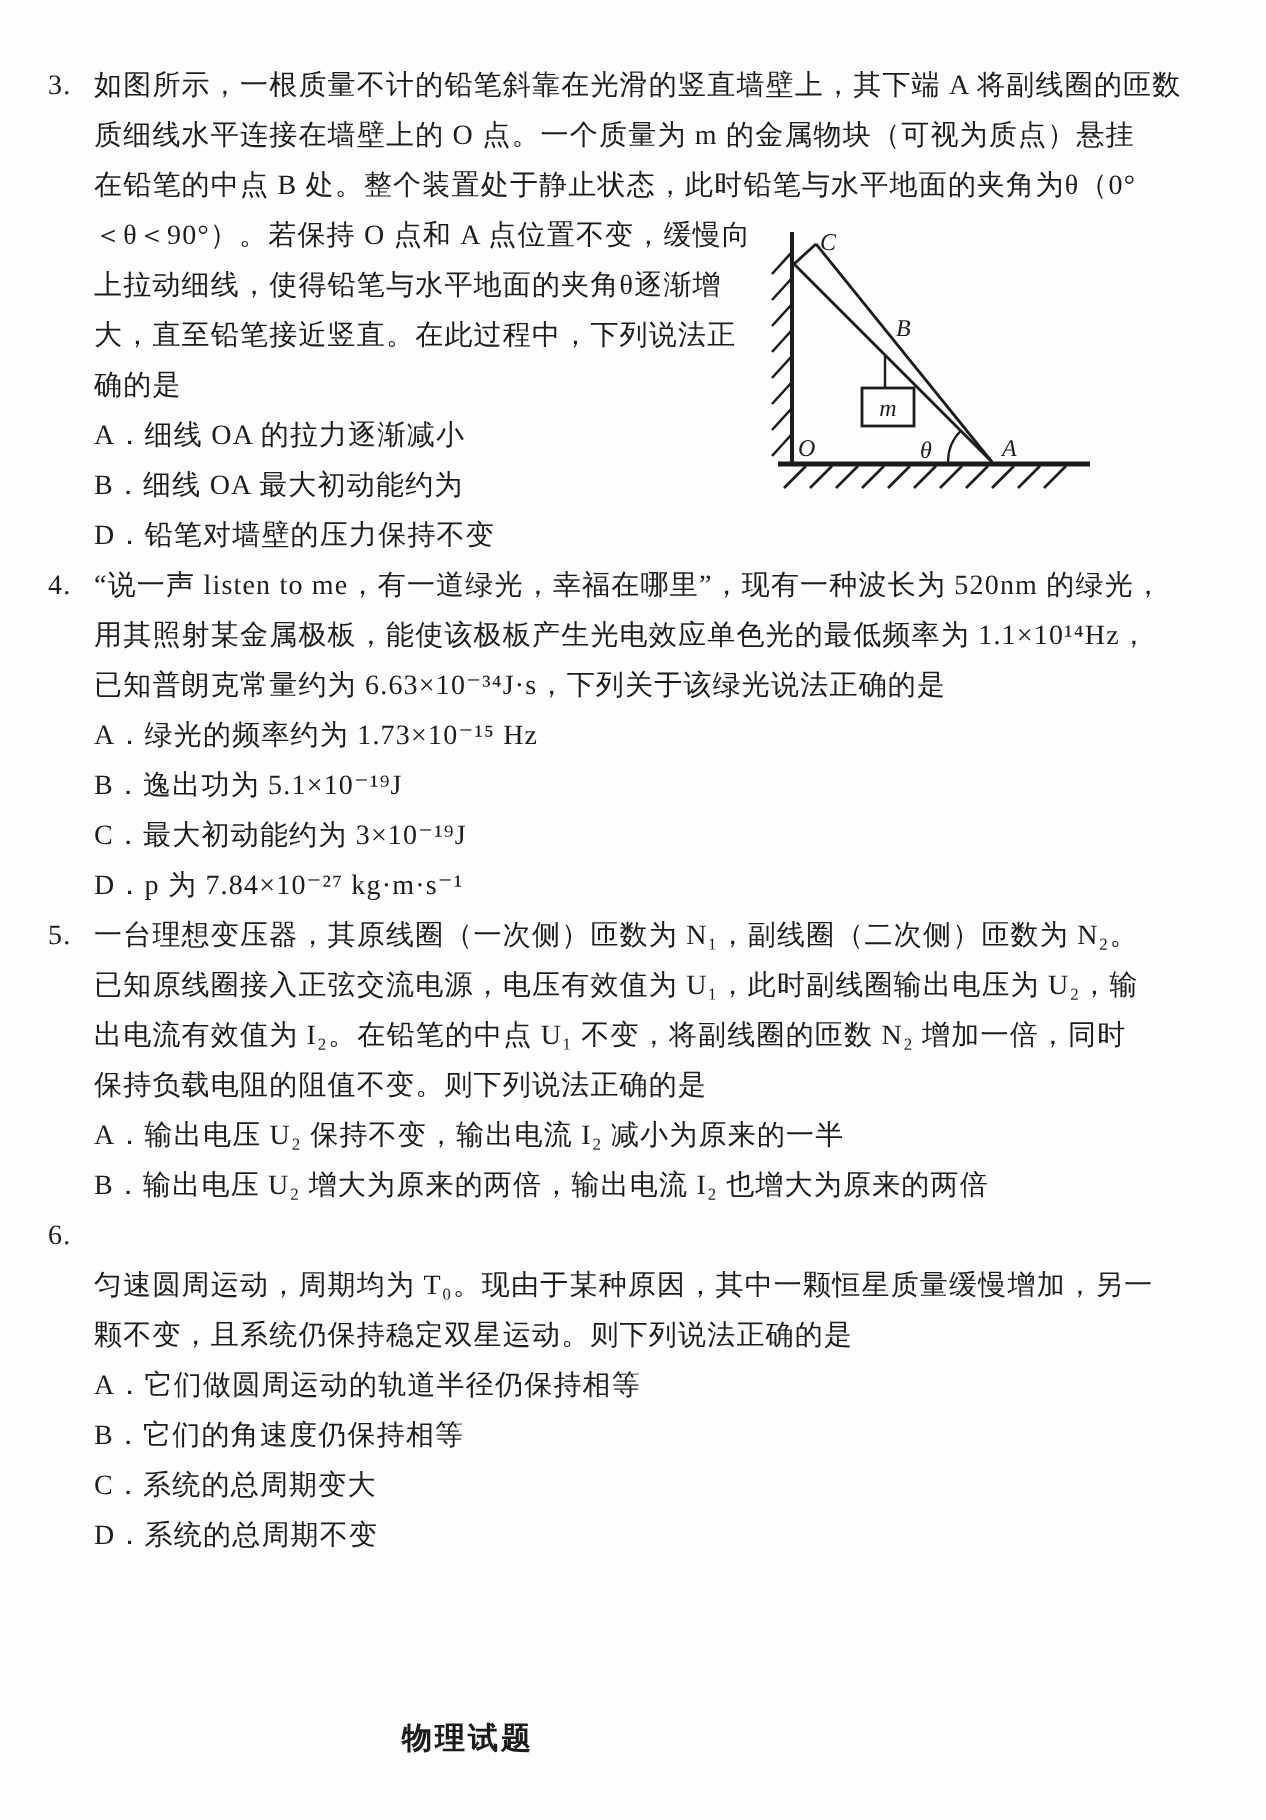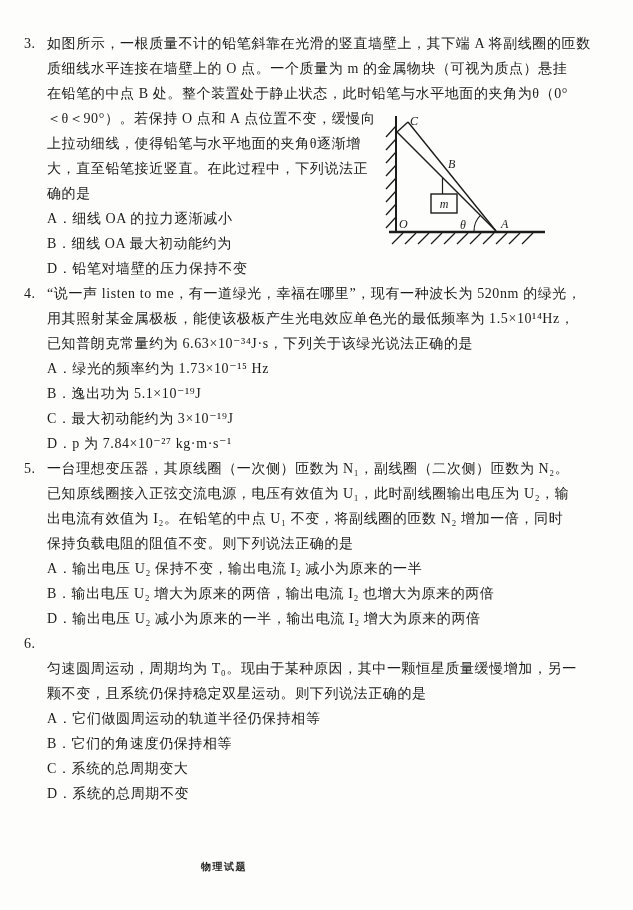--- a/index.html
+++ b/index.html
@@ -13,54 +13,53 @@
     position:relative;height:25px;line-height:25px;
     font-size:14px;letter-spacing:0.6px;white-space:nowrap;
   }
   .qn{position:absolute;left:-23px;top:0;}
   .figure-wrap{position:absolute;left:383px;top:110px;width:228px;height:152px;}
   .figure-wrap svg{display:block;}
   .fig-label{font-family:"Liberation Serif","DejaVu Serif",serif;font-style:italic;font-size:12px;fill:#1c1c1c;}
   .fig-line{stroke:#1c1c1c;fill:none;}
   .footer{
     position:absolute;left:201px;top:860px;
-    font-size:10px;font-weight:bold;letter-spacing:1.5px;
+    font-size:15px;font-weight:bold;letter-spacing:1.5px;
   }
 </style>
 </head>
 <body>
 
 <div class="content">
 
   <div class="ln"><span class="qn">3.</span><span>如图所示，一根质量不计的铅笔斜靠在光滑的竖直墙壁上，其下端 A 将副线圈的匝数</span></div>
   <div class="ln">质细线水平连接在墙壁上的 O 点。一个质量为 m 的金属物块（可视为质点）悬挂</div>
   <div class="ln">在铅笔的中点 B 处。整个装置处于静止状态，此时铅笔与水平地面的夹角为θ（0°</div>
   <div class="ln">＜θ＜90°）。若保持 O 点和 A 点位置不变，缓慢向</div>
   <div class="ln">上拉动细线，使得铅笔与水平地面的夹角θ逐渐增</div>
   <div class="ln">大，直至铅笔接近竖直。在此过程中，下列说法正</div>
   <div class="ln">确的是</div>
   <div class="ln">A．细线 OA 的拉力逐渐减小</div>
   <div class="ln">B．细线 OA 最大初动能约为</div>
   <div class="ln">D．铅笔对墙壁的压力保持不变</div>
 
   <div class="ln"><span class="qn">4.</span><span>“说一声 listen to me，有一道绿光，幸福在哪里”，现有一种波长为 520nm 的绿光，</span></div>
-  <div class="ln">用其照射某金属极板，能使该极板产生光电效应单色光的最低频率为 1.5×10¹⁴Hz，</div>
+  <div class="ln">用其照射某金属极板，能使该极板产生光电效应单色光的最低频率为 1.1×10¹⁴Hz，</div>
   <div class="ln">已知普朗克常量约为 6.63×10⁻³⁴J·s，下列关于该绿光说法正确的是</div>
   <div class="ln">A．绿光的频率约为 1.73×10⁻¹⁵ Hz</div>
   <div class="ln">B．逸出功为 5.1×10⁻¹⁹J</div>
   <div class="ln">C．最大初动能约为 3×10⁻¹⁹J</div>
   <div class="ln">D．p 为 7.84×10⁻²⁷ kg·m·s⁻¹</div>
 
   <div class="ln"><span class="qn">5.</span><span>一台理想变压器，其原线圈（一次侧）匝数为 N₁，副线圈（二次侧）匝数为 N₂。</span></div>
   <div class="ln">已知原线圈接入正弦交流电源，电压有效值为 U₁，此时副线圈输出电压为 U₂，输</div>
   <div class="ln">出电流有效值为 I₂。在铅笔的中点 U₁ 不变，将副线圈的匝数 N₂ 增加一倍，同时</div>
   <div class="ln">保持负载电阻的阻值不变。则下列说法正确的是</div>
   <div class="ln">A．输出电压 U₂ 保持不变，输出电流 I₂ 减小为原来的一半</div>
   <div class="ln">B．输出电压 U₂ 增大为原来的两倍，输出电流 I₂ 也增大为原来的两倍</div>
-  <div class="ln">D．输出电压 U₂ 减小为原来的一半，输出电流 I₂ 增大为原来的两倍</div>
 
   <div class="ln"><span class="qn">6.</span></div>
   <div class="ln">匀速圆周运动，周期均为 T₀。现由于某种原因，其中一颗恒星质量缓慢增加，另一</div>
   <div class="ln">颗不变，且系统仍保持稳定双星运动。则下列说法正确的是</div>
   <div class="ln">A．它们做圆周运动的轨道半径仍保持相等</div>
   <div class="ln">B．它们的角速度仍保持相等</div>
   <div class="ln">C．系统的总周期变大</div>
   <div class="ln">D．系统的总周期不变</div>
 
 </div>

